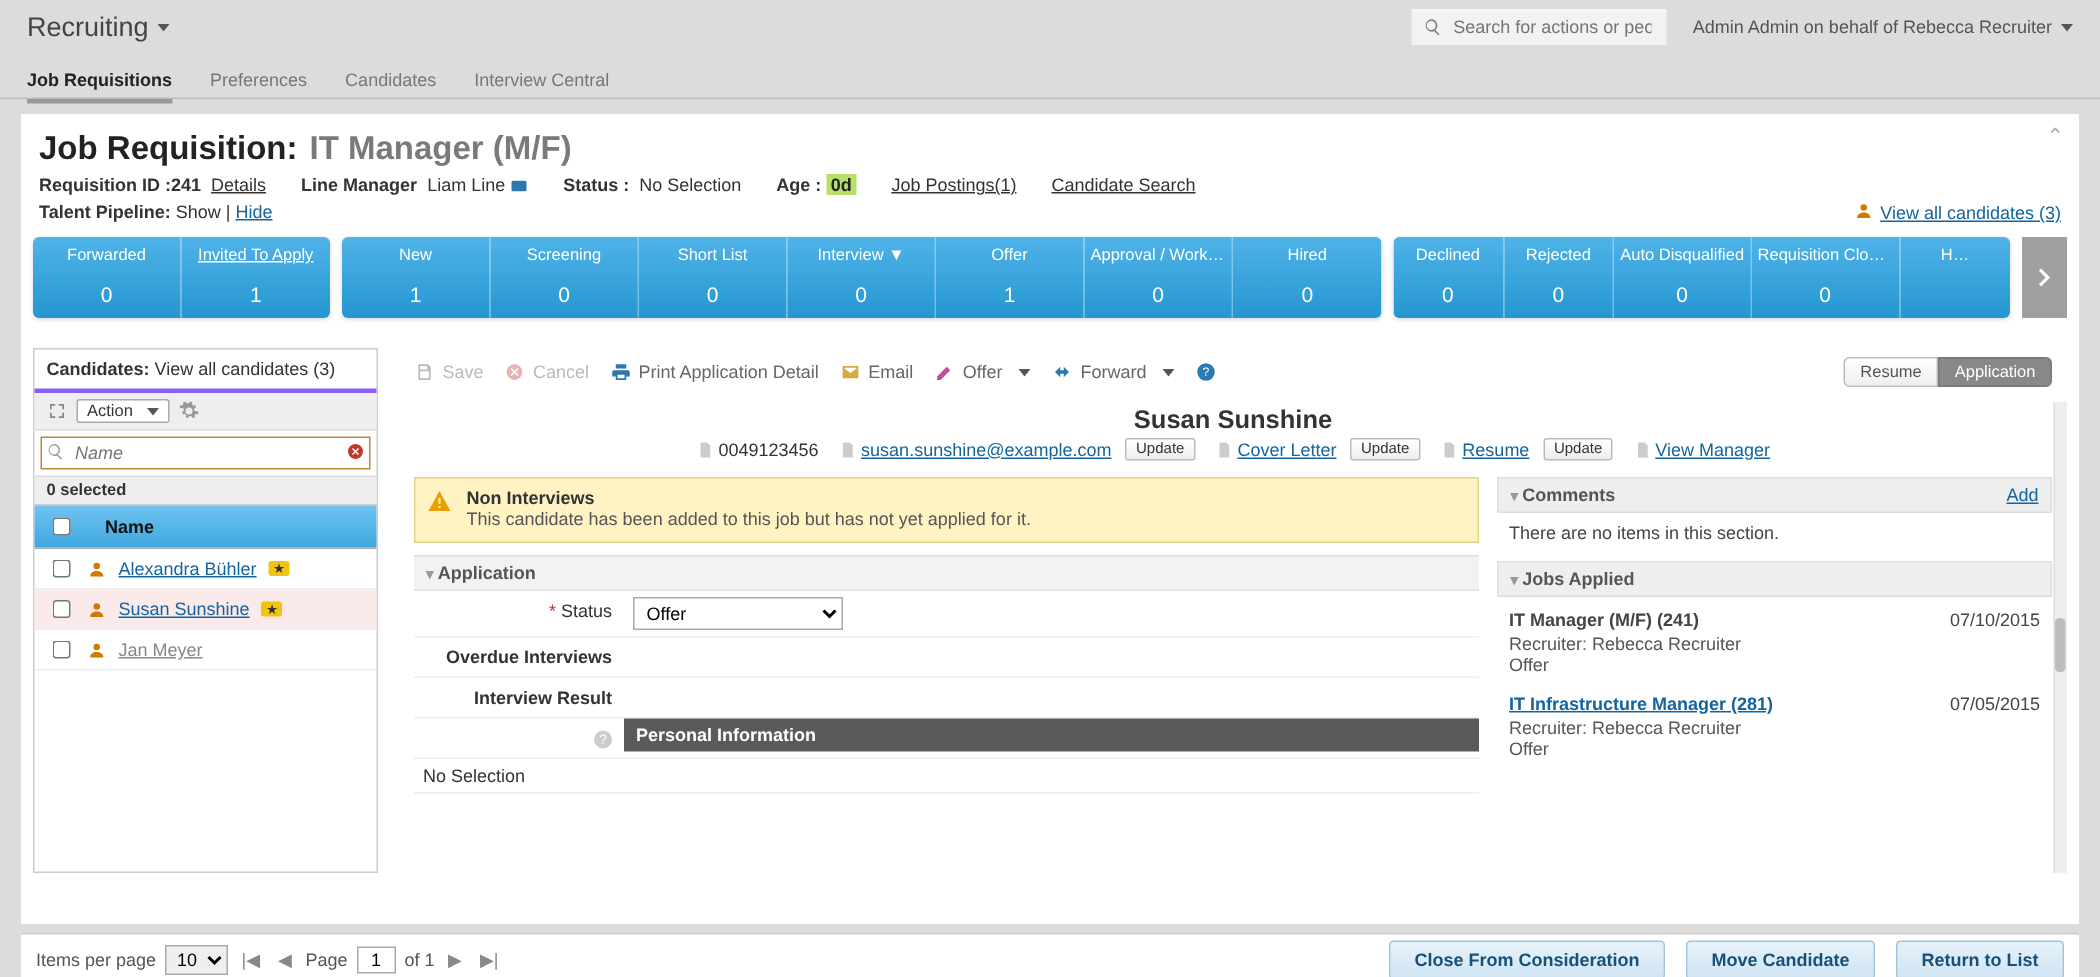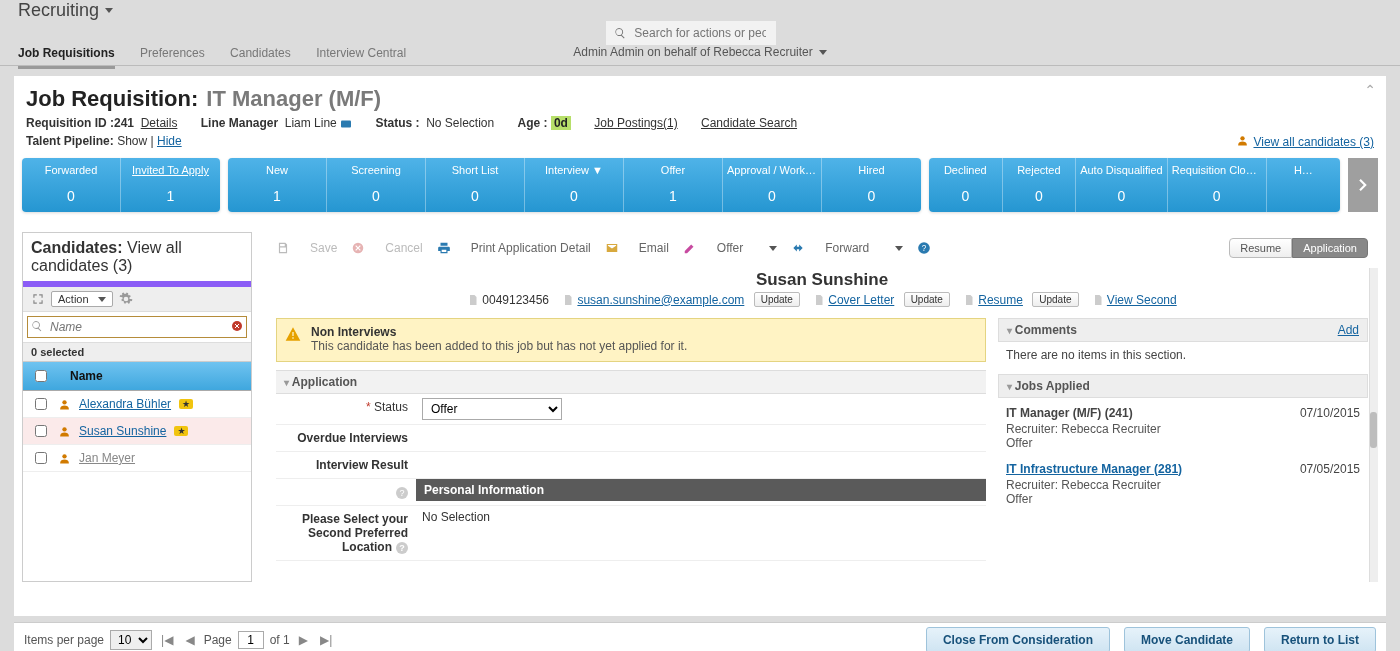--- a/index.html
+++ b/index.html
@@ -1,17 +1,17 @@
 <!DOCTYPE html>
 <html><head>
 <meta charset="utf-8">
 <style>
   * { box-sizing: border-box; }
   html, body { margin:0; padding:0; font-family: Arial, Helvetica, sans-serif; font-size:12px; color:#333; background:#dcdcdc; }
-  .topbar { background:#dcdcdc; height:36px; display:flex; align-items:center; padding:0 18px;flex-direction:column; }
+  .topbar { background:#dcdcdc; height:36px; display:flex; align-items:center; padding:0 18px; }
   .app-title { font-size:18px; color:#444; margin-right:auto; display:flex; align-items:center; cursor:pointer; }
   .caret-down { display:inline-block; margin-left:6px; border-left:4px solid transparent; border-right:4px solid transparent; border-top:5px solid #555; }
   .search-wrap { background:#f2f2f2; display:flex; align-items:center; padding:4px 8px; width:170px; margin-right:18px; }
   .search-wrap svg { width:14px; height:14px; fill:#777; margin-right:6px; }
   .search-wrap input { border:none; background:transparent; width:100%; font-size:12px; color:#555; outline:none; }
   .user-label { color:#555; display:flex; align-items:center; }
 
   .sec-nav { background:#dcdcdc; padding:4px 18px 0 18px; height:30px; border-bottom:1px solid #bbb; }
   .sec-nav .tab { display:inline-block; padding:6px 0; margin-right:22px; color:#777; cursor:pointer; }
   .sec-nav .tab.active { color:#222; font-weight:bold; border-bottom:3px solid #999; }
@@ -38,41 +38,41 @@
   .stage { background:linear-gradient(#4fb3e8,#2596d1); color:#fff; text-align:center; width:99px; padding:6px 4px 8px 4px; border-right:1px solid rgba(255,255,255,.35); cursor:pointer; }
   .stage:last-child { border-right:none; }
   .stage .nm { font-size:11px; white-space:nowrap; overflow:hidden; text-overflow:ellipsis; }
   .stage .nm.u { text-decoration:underline; }
   .stage .ct { font-size:14px; margin-top:12px; }
   .scroll-btn { background:#9f9f9f; color:#fff; width:30px; display:flex; align-items:center; justify-content:center; cursor:pointer; }
   .scroll-btn svg { width:18px; height:18px; fill:#fff; }
 
   .body { display:flex; margin-top:20px; height:350px; }
   .left { width:230px; border:1px solid #ccc; background:#fff; margin:0 0 0 8px; }
-  .left .hdr { padding:6px 8px; font-size:16px; border-bottom:6px solid #8b5cf6; }
+  .left .hdr { padding:6px 8px; font-size:12px; border-bottom:3px solid #8b5cf6; }
   .left .hdr .bold { font-weight:bold; }
   .action-bar { background:#eee; padding:4px 8px; border-bottom:1px solid #ddd; display:flex; align-items:center; gap:6px; }
   .action-drop { display:inline-flex; align-items:center; border:1px solid #aaa; background:#fff; padding:1px 6px; font-size:11px; border-radius:2px; cursor:pointer; }
   .gear { width:14px;height:14px; cursor:pointer; }
   .name-search { position:relative; padding:4px; border-bottom:1px solid #ddd; }
   .name-search input { width:100%; padding:3px 22px 3px 22px; border:1px solid #b58c3a; font-style:italic; color:#888; font-size:12px; }
   .name-search .mag { position:absolute; left:8px; top:8px; width:12px; fill:#999; }
   .name-search .clr { position:absolute; right:8px; top:8px; width:12px; fill:#c0392b; cursor:pointer; }
   .sel-count { background:#eee; padding:3px 8px; font-weight:bold; font-size:11px; border-bottom:1px solid #ccc; }
   .col-head { background:linear-gradient(#6fc3f0,#3fa7de); color:#111; font-weight:bold; padding:5px 8px; display:flex; align-items:center; gap:20px; border-bottom:1px solid #aaa; }
   .cand-row { display:flex; align-items:center; gap:8px; padding:4px 8px; border-bottom:1px solid #eee; font-size:12px; }
   .cand-row.hi { background:#fbeaea; }
   .cand-row a { color:#1464a0; text-decoration:underline; }
   .cand-row .gray { color:#888; text-decoration:underline; }
   .badge { background:#f1c40f; color:#333; font-size:9px; padding:0 3px; border-radius:2px; }
   .chk { width:12px; height:12px; }
 
   .right { flex:1; background:#fff; margin:0 8px 0 14px; display:flex; flex-direction:column; position:relative; }
   .toolbar { display:flex; align-items:center; padding:6px 10px; gap:14px; }
-  .tbtn { display:inline-flex; align-items:center; gap:20px; color:#666; font-size:12px; cursor:pointer; }
+  .tbtn { display:inline-flex; align-items:center; gap:5px; color:#666; font-size:12px; cursor:pointer; }
   .tbtn.disabled { color:#bbb; cursor:default; }
   .tbtn svg { width:14px; height:14px; }
   .tab-toggle { margin-left:auto; }
   .pill { display:inline-block; border:1px solid #bbb; padding:3px 10px; font-size:11px; background:linear-gradient(#fff,#eee); color:#555; cursor:pointer; }
   .pill.l { border-radius:4px 0 0 4px; }
   .pill.r { border-radius:0 4px 4px 0; }
   .pill.active { background:#888; color:#fff; border-color:#777; }
 
   .ext-band { background:linear-gradient(#efe29a,#e4d27a); text-align:center; letter-spacing:8px; font-weight:bold; color:#4a4a3e; padding:4px 0; font-size:12px; }
   .cand-name { text-align:center; font-size:17px; font-weight:bold; color:#333; padding:6px 0 2px; }
@@ -376,21 +376,21 @@
         <span class="doc"><svg class="doc-ic" viewBox="0 0 24 24" fill="#ccc">
               <path d="M6 2h9l4 4v16H6V2z"></path>
             </svg><a href="#">Cover Letter</a>&nbsp;<span class="upd-btn">Update</span></span>
         <span class="doc"><svg class="doc-ic" viewBox="0 0 24 24" fill="#ccc">
               <path d="M6 2h9l4 4v16H6V2z"></path>
             </svg><a href="#">Resume</a>&nbsp;<span class="upd-btn">Update</span></span>
         <span class="doc">
             <svg class="doc-ic" viewBox="0 0 24 24" fill="#ccc">
               <path d="M6 2h9l4 4v16H6V2z"></path>
             </svg>
-            <a href="#">View Second</a>
+            <a href="#">View Manager</a>
           </span>
       </div>
 
       <div class="content-flex">
         <div class="main-col">
           <div class="warn">
             <svg viewBox="0 0 24 24">
                 <path d="M12 2l11 20H1L12 2zm-1 7v6h2V9h-2zm0 8v2h2v-2h-2z"></path>
               </svg>
             <div class="t">Non Interviews</div>
@@ -409,21 +409,20 @@
             <div class="lbl" style="font-weight:bold">Interview Result</div>
             <div class="fld"></div>
           </div>
           <div class="form-row">
             <div class="lbl"><span class="info-dot">?</span></div>
             <div class="fld" style="padding:0">
                 <div class="dark-band">Personal Information</div>
               </div>
           </div>
           <div class="form-row">
-            <div class="lbl" style="font-weight:bold"><span>Please Select your Second Preferred Location</span><span class="info-dot">?</span></div>
             <div class="fld">No Selection</div>
           </div>
         </div>
 
         <div class="side-col">
           <div class="panel-hd"><span>Comments</span><a href="#">Add</a></div>
           <div class="panel-body">There are no items in this section.</div>
           <div class="panel-hd">Jobs Applied</div>
           <div class="panel-body" id="jobs-list">
               <div>

